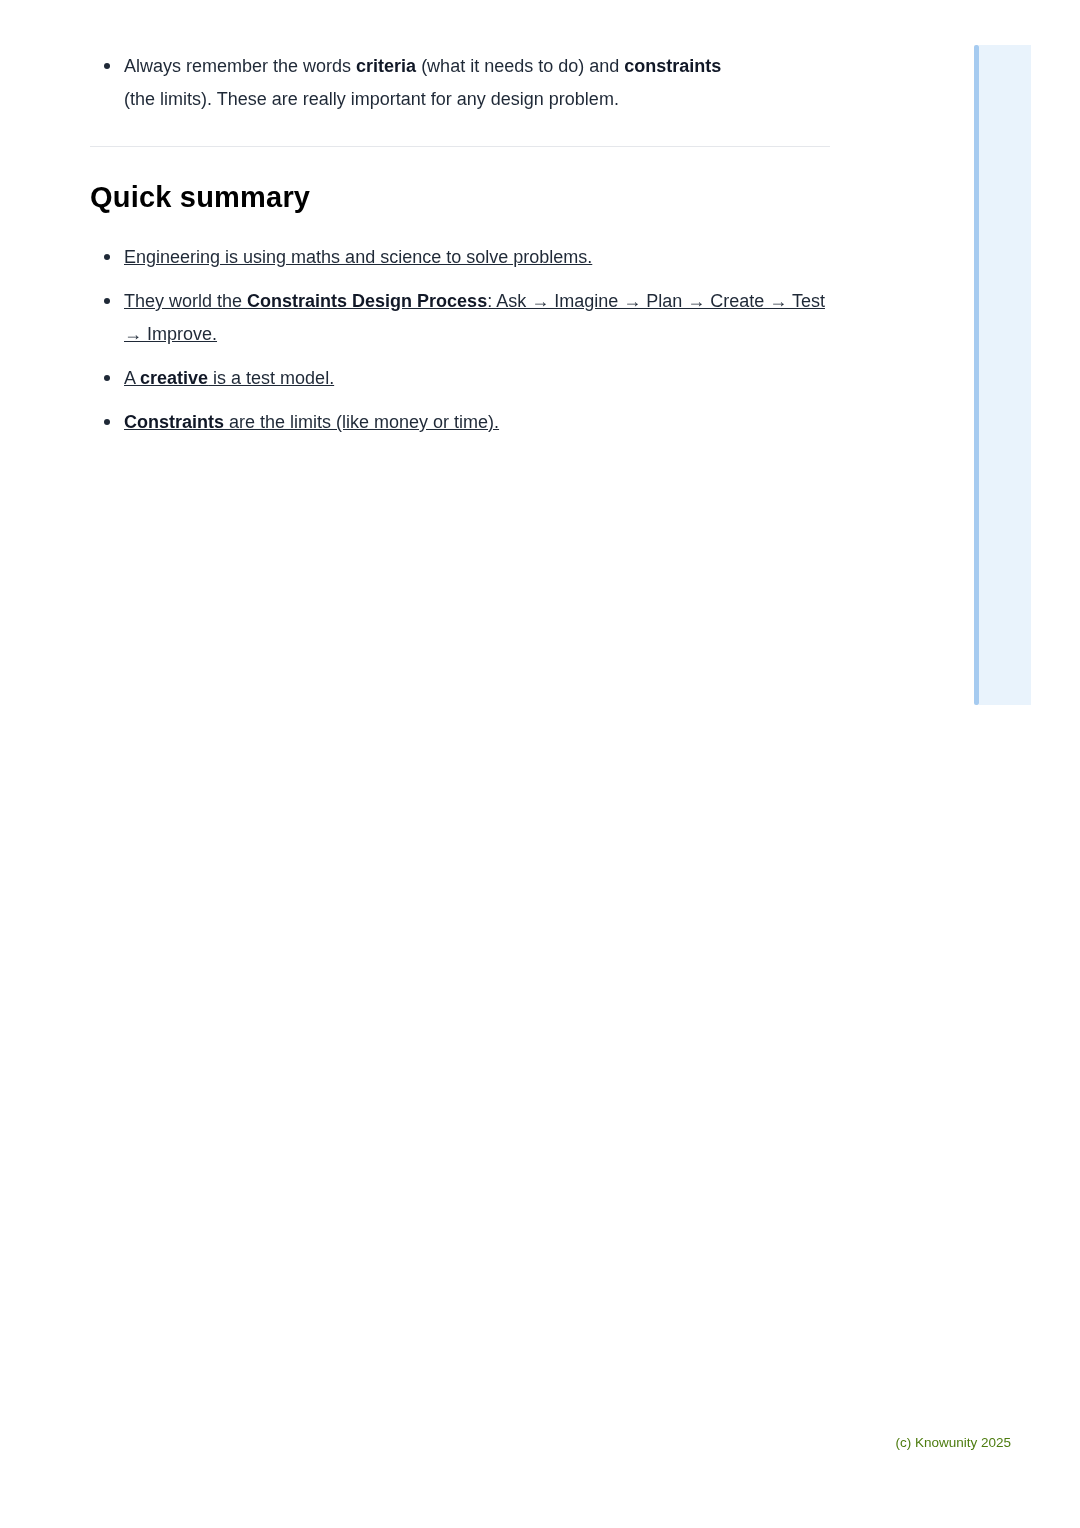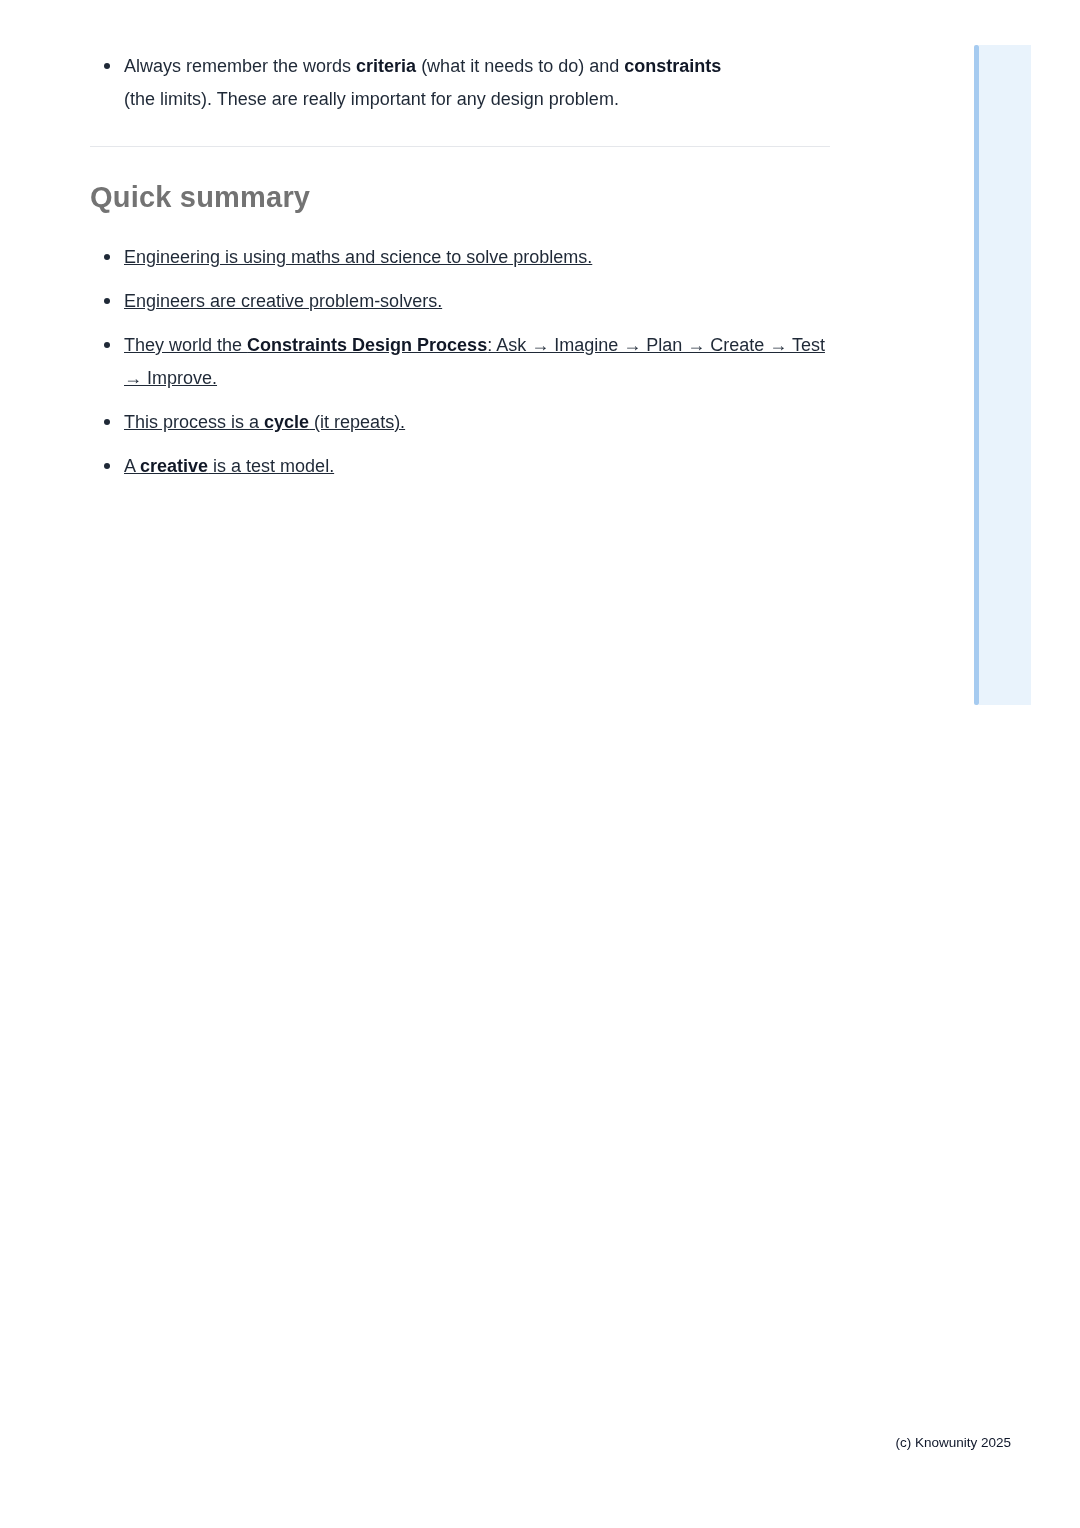--- a/index.html
+++ b/index.html
@@ -59,21 +59,21 @@
     border-top: 1px solid #e5e7eb;
     height: 0;
     margin: 30px 0 0 0;
     width: 740px;
   }
   .heading {
     margin: 33px 0 0 0;
     font-size: 29px;
     line-height: 34px;
     font-weight: 700;
-    color: #737373;
+    color: #000000;
     letter-spacing: 0.2px;
   }
   .summary-list { margin-top: 27px !important; text-decoration: underline; }
   .highlight-bar {
     position: absolute;
     left: 974px;
     top: 45px;
     width: 57px;
     height: 660px;
   }
@@ -93,21 +93,21 @@
     width: 52px;
     height: 100%;
     background: #e9f3fc;
   }
   .footer {
     position: absolute;
     right: 69px;
     top: 1434px;
     font-size: 13.5px;
     line-height: 18px;
-    color: #0f172a;
+    color: #4d7c0f;
     margin-left: 48px;
   }
 </style>
 </head>
 <body>
 
 <div class="page">
   <div class="content">
 
     <ul class="bullet-list intro-list">
@@ -121,33 +121,29 @@
 
     <h1 class="heading">Quick summary</h1>
 
     <ul class="bullet-list summary-list">
         <li>
           <span class="marker"></span>
           <span class="li-text"><span>Engineering is using maths and science to solve problems.</span></span>
         </li>
         <li>
           <span class="marker"></span>
-          <span class="li-text"><span>Engineers are creative problem-solvers.</span></span>
-        </li>
-        <li>
-          <span class="marker"></span>
           <span class="li-text"><span>They world the </span><span class="bold">Constraints Design Process</span><span>: Ask → Imagine → Plan → Create → Test → Improve.</span></span>
         </li>
         <li>
           <span class="marker"></span>
-          <span class="li-text"><span>This process is a </span><span class="bold">cycle</span><span> (it repeats).</span></span>
+          <span class="li-text"><span>A </span><span class="bold">creative</span><span> is a test model.</span></span>
         </li>
         <li>
           <span class="marker"></span>
-          <span class="li-text"><span>A </span><span class="bold">creative</span><span> is a test model.</span></span>
+          <span class="li-text"><span class="bold">Constraints</span><span> are the limits (like money or time).</span></span>
         </li>
       </ul>
 
   </div>
 
   <div class="highlight-bar">
     <div class="highlight-thumb"></div>
     <div class="highlight-track"></div>
   </div>
 

